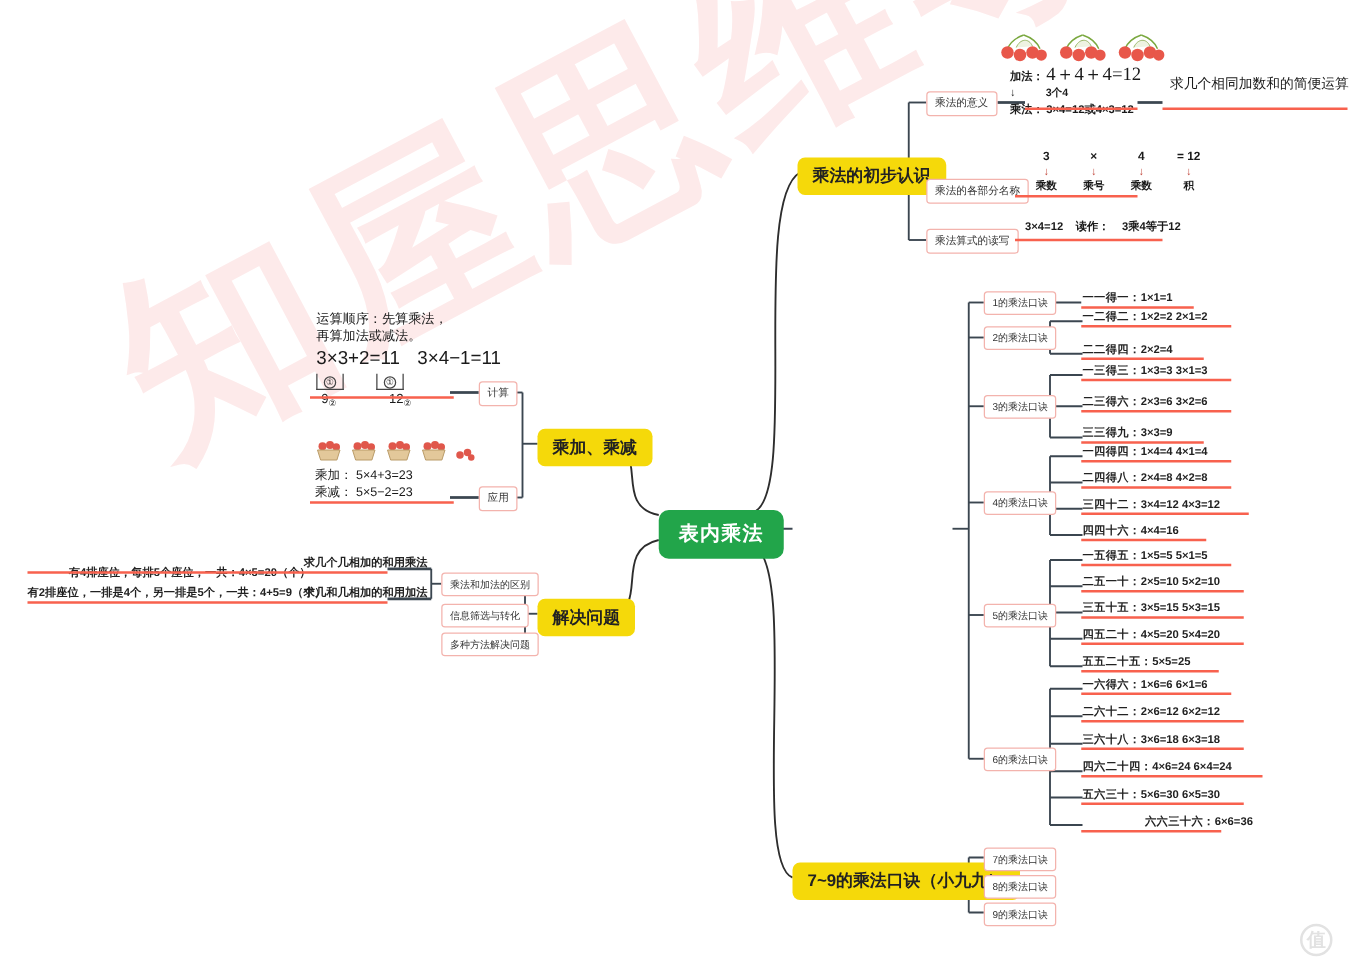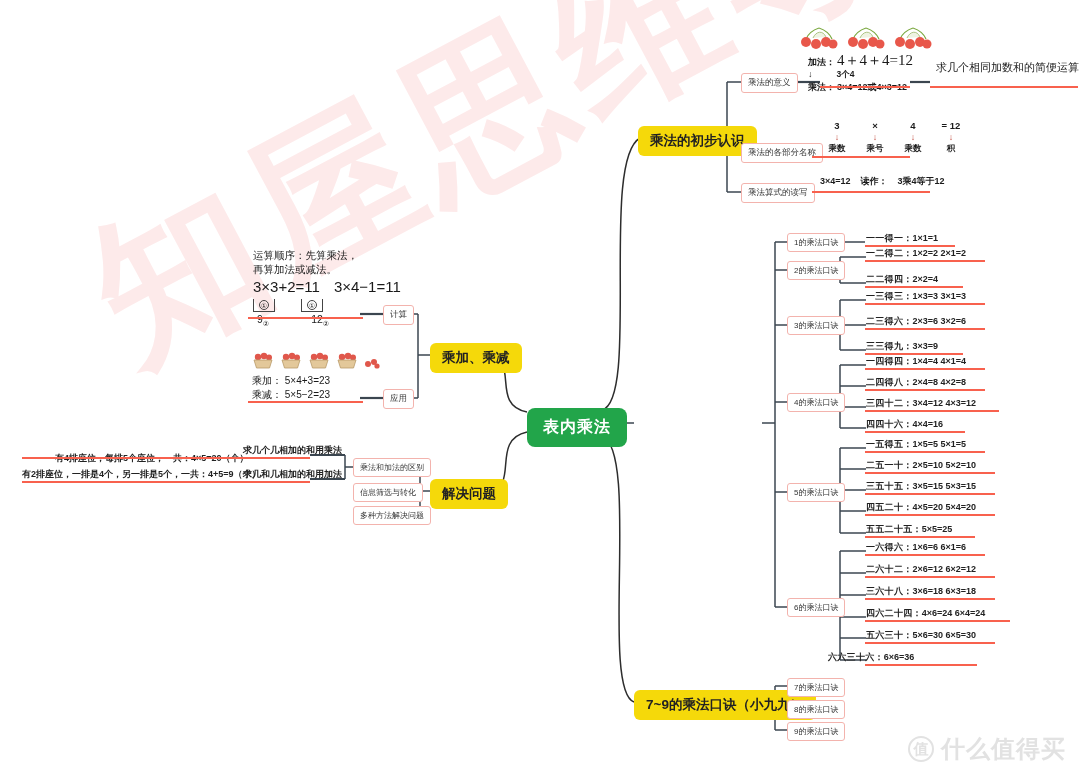--- a/index.html
+++ b/index.html
@@ -442,26 +442,25 @@
   <div class="leaf" style="left:866px; top:541px;"><span class="kou">一六得六：</span><span>1×6=6  6×1=6</span></div>
   <div class="uline" style="left:865px; top:554px; width:120px;"></div>
   <div class="leaf" style="left:866px; top:563px;"><span class="kou">二六十二：</span><span>2×6=12  6×2=12</span></div>
   <div class="uline" style="left:865px; top:576px; width:130px;"></div>
   <div class="leaf" style="left:866px; top:585px;"><span class="kou">三六十八：</span><span>3×6=18  6×3=18</span></div>
   <div class="uline" style="left:865px; top:598px; width:130px;"></div>
   <div class="leaf" style="left:866px; top:607px;"><span class="kou">四六二十四：</span><span>4×6=24  6×4=24</span></div>
   <div class="uline" style="left:865px; top:620px; width:145px;"></div>
   <div class="leaf" style="left:866px; top:629px;"><span class="kou">五六三十：</span><span>5×6=30  6×5=30</span></div>
   <div class="uline" style="left:865px; top:642px; width:130px;"></div>
-  <div class="leaf" style="left:828px; top:651px;"><span class="kou">六六三十六：</span><span>6×6=36</span></div>
+  <div class="leaf" style="left:916px; top:651px;"><span class="kou">六六三十六：</span><span>6×6=36</span></div>
   <div class="uline" style="left:865px; top:664px; width:112px;"></div>
 
   <div class="node yellow lvl1" style="left:634px; top:690px;">7~9的乘法口诀（小九九）</div>
   <div class="node pinkbox" style="left:787px; top:678px;">7的乘法口诀</div>
   <div class="node pinkbox" style="left:787px; top:700px;">8的乘法口诀</div>
   <div class="node pinkbox" style="left:787px; top:722px;">9的乘法口诀</div>
 
   <div class="wm-corner">
     <span class="badge">值</span>
-    <span class="txt">什么值得买</span>
   </div>
 
 </div>
 
 </body></html>

